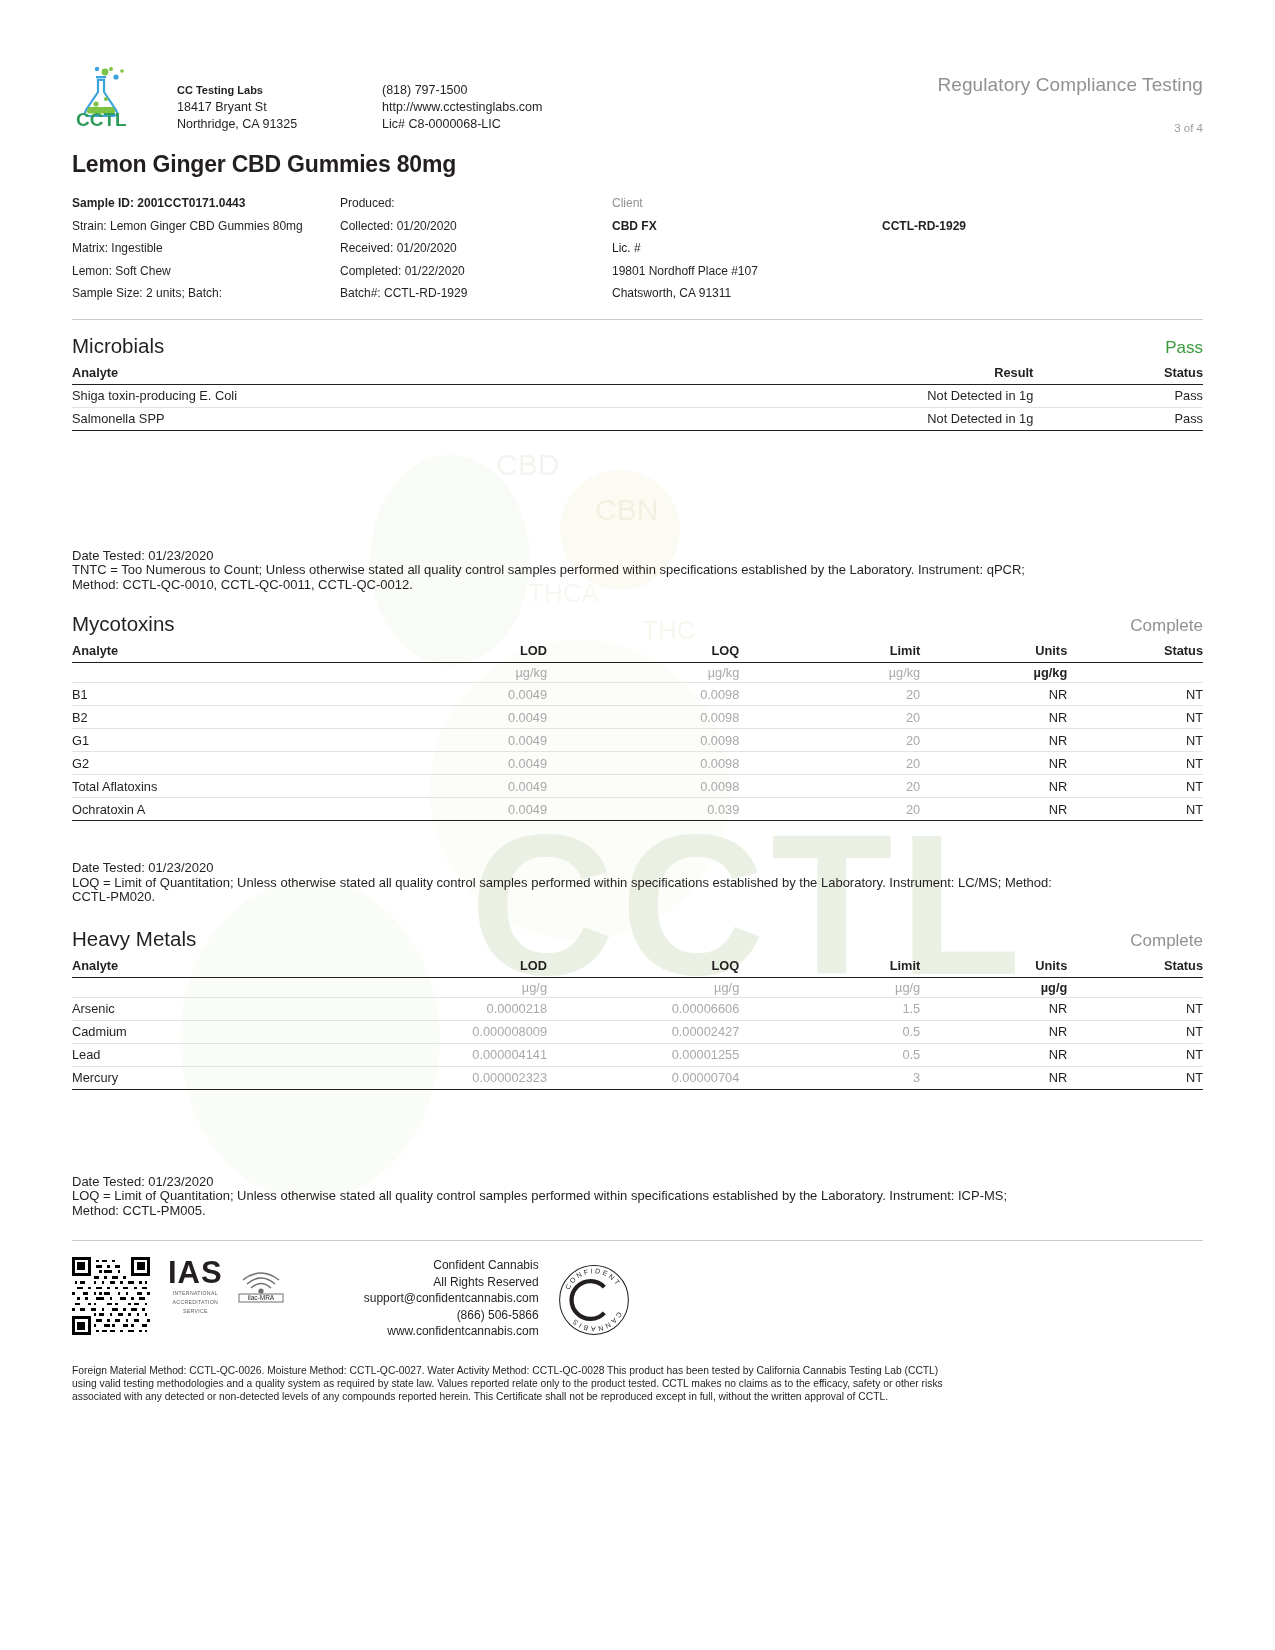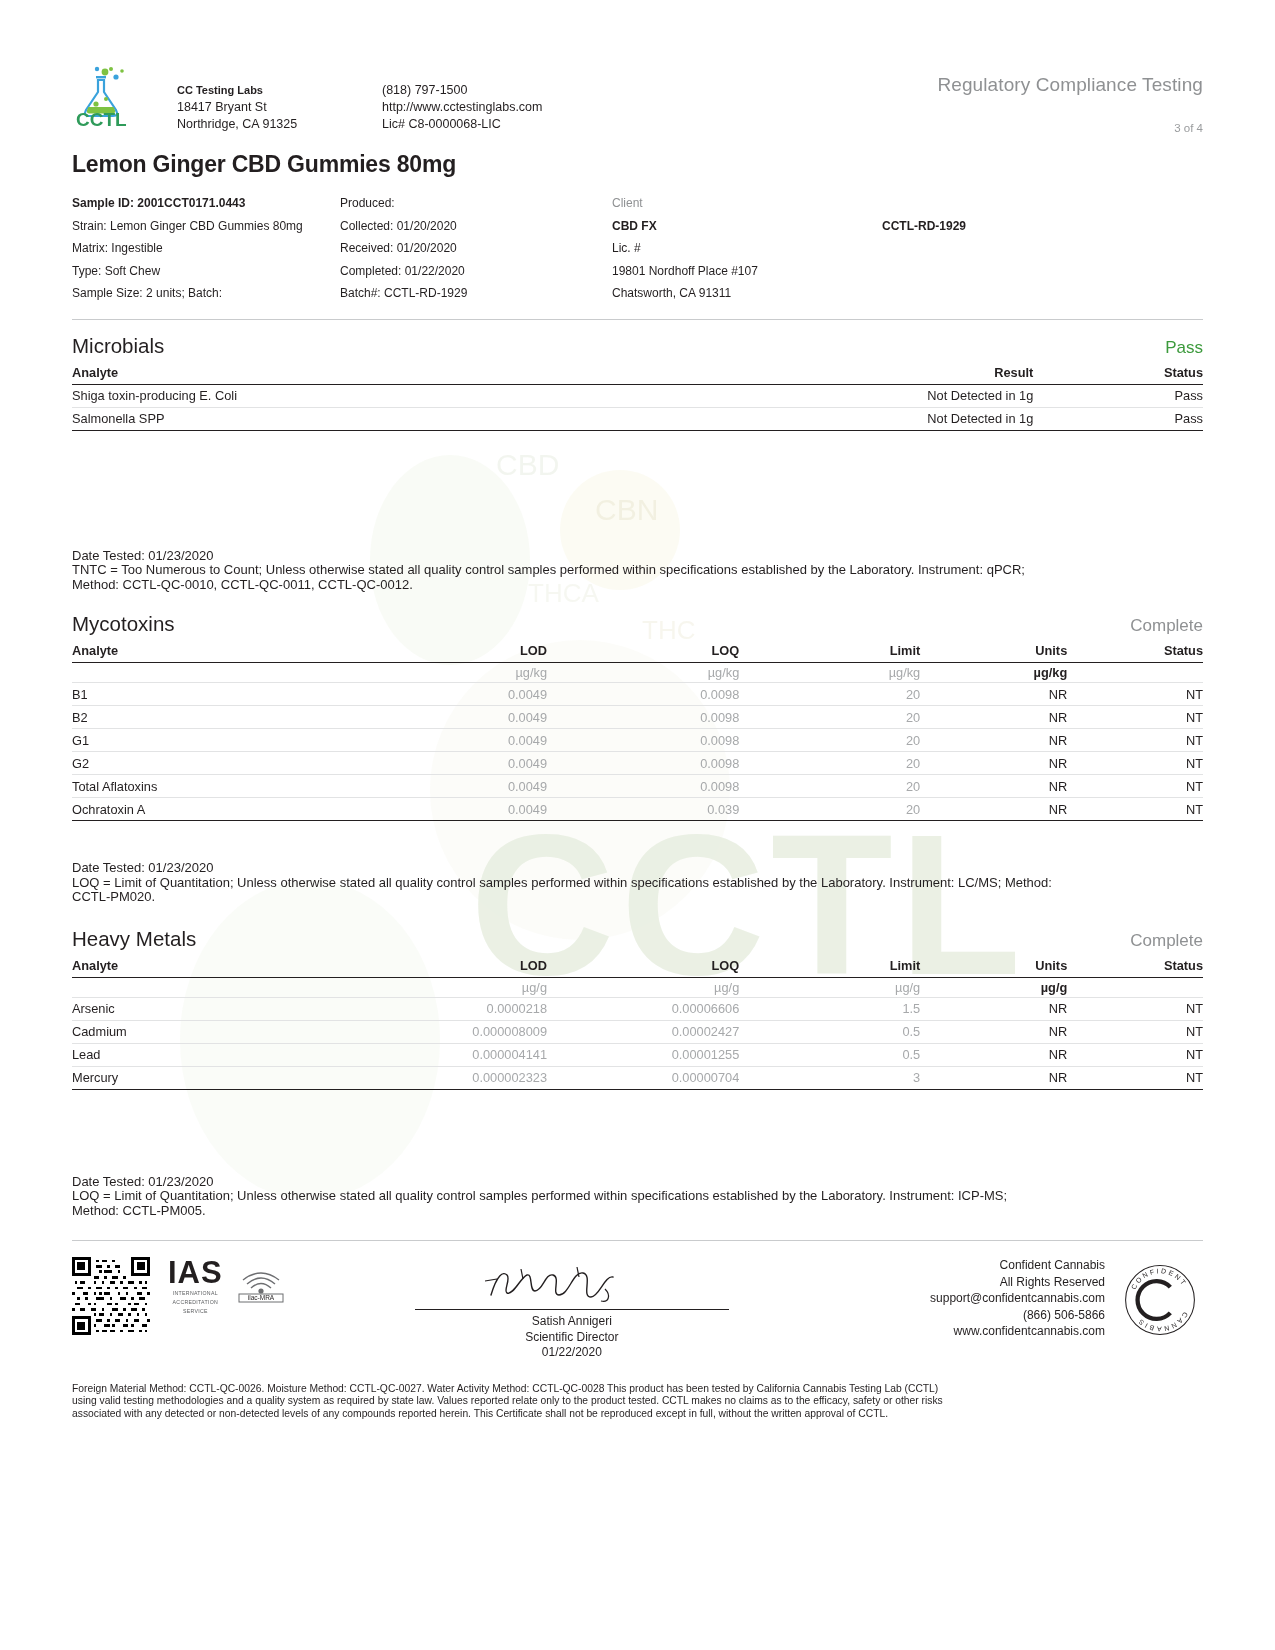--- a/index.html
+++ b/index.html
@@ -202,21 +202,21 @@
     </div>
   </div>
 
   <h1 class="doc-title">Lemon Ginger CBD Gummies 80mg</h1>
 
   <div class="info-grid">
     <div class="info-col-1">
       <div class="bold">Sample ID: 2001CCT0171.0443</div>
       <div>Strain: Lemon Ginger CBD Gummies 80mg</div>
       <div>Matrix: Ingestible</div>
-      <div>Type: Soft Chew</div>
+      <div>Lemon: Soft Chew</div>
       <div>Sample Size: 2 units; Batch:</div>
     </div>
     <div class="info-col-2">
       <div>Produced:</div>
       <div>Collected: 01/20/2020</div>
       <div>Received: 01/20/2020</div>
       <div>Completed: 01/22/2020</div>
       <div>Batch#: CCTL-RD-1929</div>
     </div>
     <div class="info-col-3">
@@ -540,31 +540,20 @@
           <path d="M10 16 Q28 2 46 16" fill="none" stroke="#6d6e71" stroke-width="1.4"></path>
           <path d="M14 20 Q28 8 42 20" fill="none" stroke="#6d6e71" stroke-width="1.4"></path>
           <path d="M18 24 Q28 15 38 24" fill="none" stroke="#6d6e71" stroke-width="1.4"></path>
           <circle cx="28" cy="27" r="2.6" fill="#6d6e71"></circle>
           <rect x="6" y="30" width="44" height="8" fill="none" stroke="#6d6e71" stroke-width="1"></rect>
           <text x="28" y="36.3" text-anchor="middle" font-family="Liberation Sans, sans-serif" font-size="6.5" fill="#231f20">ilac-MRA</text>
         </svg>
       </div>
     </div>
 
-    <div class="sign-block">
-      <svg width="190" height="44" viewBox="0 0 190 44">
-        <path d="M14 34 C20 14, 26 10, 30 14 C34 18, 26 30, 30 32 C36 35, 44 16, 50 14 C56 12, 52 30, 58 30 C66 30, 68 12, 76 14 C84 16, 74 34, 82 34 C92 34, 96 10, 106 12 C116 14, 104 36, 114 36 C122 36, 128 14, 136 16" fill="none" stroke="#231f20" stroke-width="1.4" stroke-linecap="round"></path>
-        <path d="M8 20 L20 18 M44 8 L46 18 M100 6 L102 16" fill="none" stroke="#231f20" stroke-width="1.2"></path>
-        <path d="M128 28 C134 34, 132 42, 124 40" fill="none" stroke="#231f20" stroke-width="1.2"></path>
-      </svg>
-      <div class="sign-line"></div>
-      <div class="sign-name">Satish Annigeri</div>
-      <div class="sign-name">Scientific Director</div>
-      <div class="sign-name">01/22/2020</div>
-    </div>
 
     <div class="cc-block">
       <div>Confident Cannabis</div>
       <div>All Rights Reserved</div>
       <div>support@confidentcannabis.com</div>
       <div>(866) 506-5866</div>
       <div>www.confidentcannabis.com</div>
     </div>
 
     <svg class="cc-logo" viewBox="0 0 100 100">

